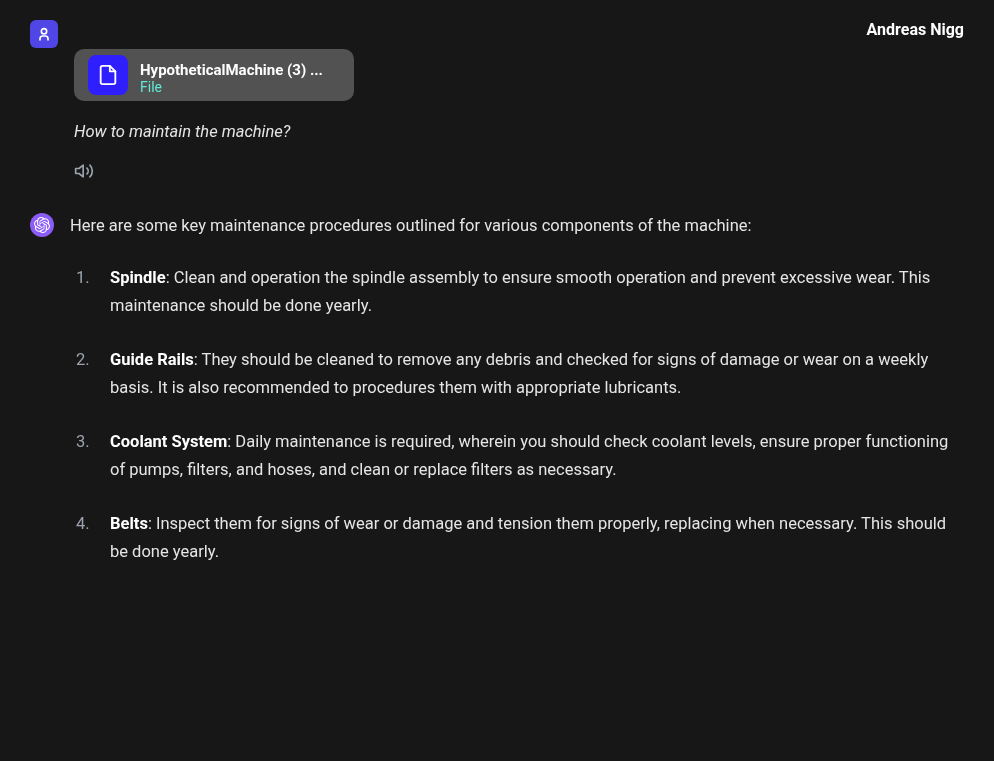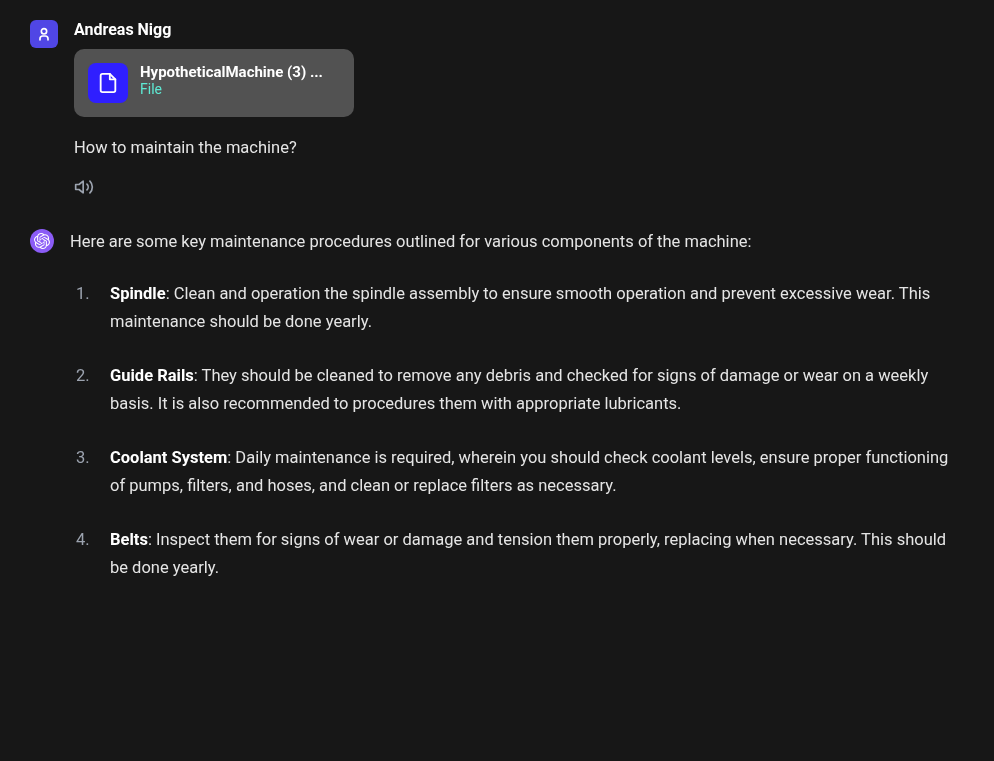--- a/index.html
+++ b/index.html
@@ -42,28 +42,29 @@
     }
     .message-content {
       flex: 1;
       min-width: 0;
     }
     .message-author {
       font-weight: 700;
       font-size: 16px;
       color: #ffffff;
       margin-bottom: 10px;
+      text-align: right;
     }
     .file-attachment {
       display: inline-flex;
-      align-items: flex-start;
+      align-items: flex-end;
       gap: 12px;
       background-color: #525252;
       border-radius: 10px;
-      padding: 14px 14px;
+      padding: 6px 14px;
       margin-bottom: 18px;
       min-width: 280px;
     }
     .file-icon-box {
       width: 40px;
       height: 40px;
       background-color: #2f1fff;
       border-radius: 8px;
       display: flex;
       align-items: center;
@@ -81,20 +82,21 @@
     }
     .file-type {
       font-size: 14px;
       color: #5eead4;
     }
     .message-text {
       font-size: 16.5px;
       color: #e5e5e5;
       line-height: 1.6;
       margin-bottom: 14px;
+      font-style: italic;
     }
     .speaker-icon {
       display: inline-flex;
       color: #9ca3af;
       cursor: pointer;
       margin-top: 2px;
     }
     .assistant-intro {
       font-size: 16.5px;
       color: #e5e5e5;

